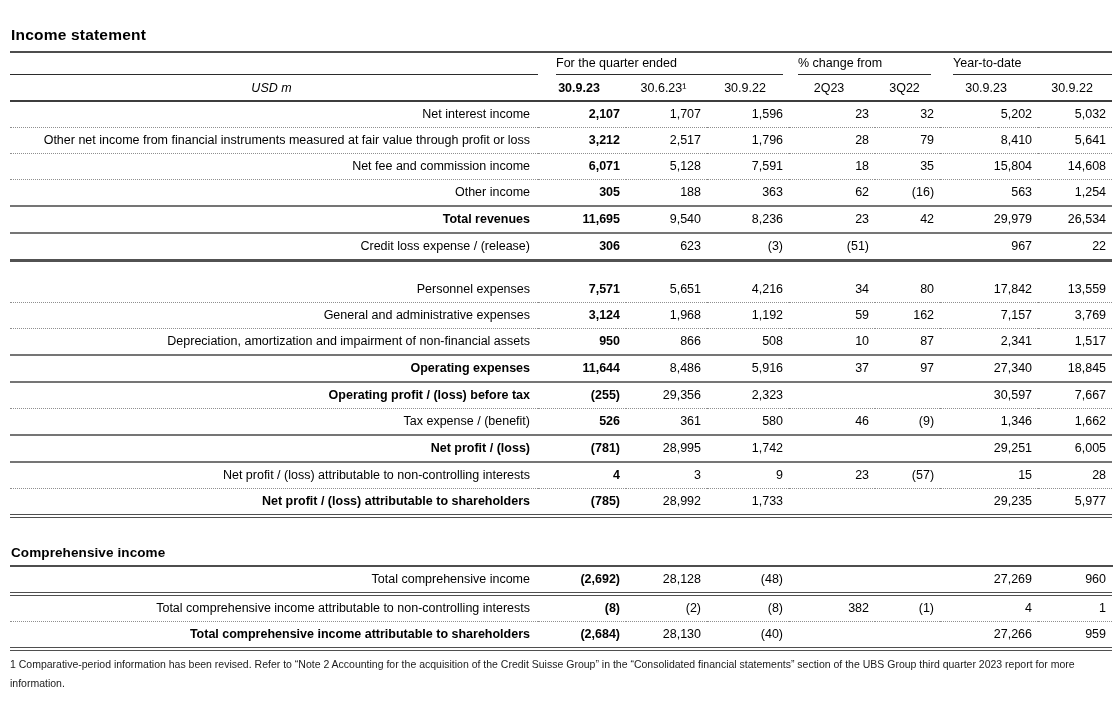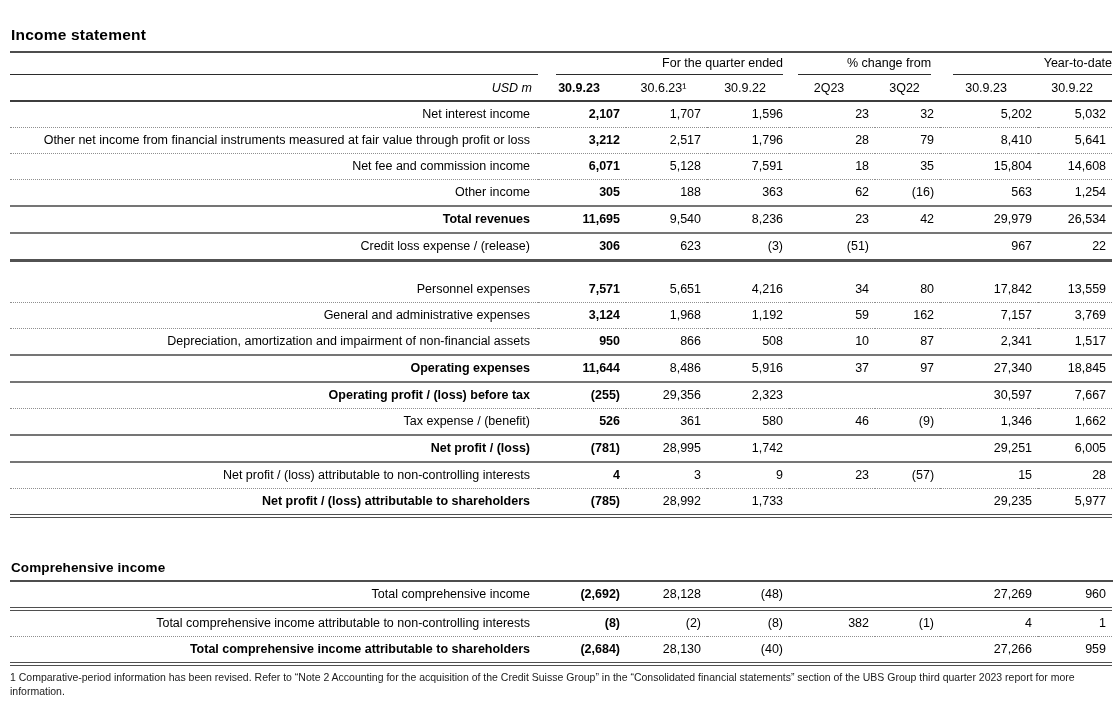--- a/index.html
+++ b/index.html
@@ -19,55 +19,55 @@
   td,th{margin:0;font-size:12.5px;line-height:16px;vertical-align:bottom;}
 
   
   col.w-lbl{width:528px;}
   col.w-c1{width:88px;}  col.w-c2{width:81px;}  col.w-c3{width:82px;}
   col.w-c4{width:86px;}  col.w-c5{width:65px;}  col.w-c6{width:98px;}
   col.w-c7{width:74px;}
 
   
   tr.grp-row th{font-weight:normal;padding:0;height:22px;vertical-align:bottom;}
-  .gline{border-bottom:1px solid #2b2b2b;padding:0 0 3px 0;text-align:right;}
+  .gline{border-bottom:1px solid #2b2b2b;padding:0 0 3px 0;text-align:left;}
   .gline.quarter{margin:0 6px 0 18px;}
   .gline.pct{margin:0 9px;}
   .gline.ytd{margin:0 0 0 13px;}
   .gline.lblline{margin:0;height:1px;padding:0;}
 
   
   tr.hdr-row th{
     font-weight:normal;text-align:center;padding:5px 6px 4px 0;
     border-bottom:2px solid #3d3d3d;
   }
-  tr.hdr-row th.uhdr{font-style:italic;text-align:right;padding-left:1px;margin-left:38px;}
+  tr.hdr-row th.uhdr{font-style:italic;text-align:center;padding-left:1px;margin-left:38px;}
   tr.hdr-row th.c1{font-weight:bold;}
 
   
   td.lbl{text-align:right;padding:4px 8px 5px 1px;}
   td.val{text-align:right;padding:4px 6px 5px 0;}
   td.c1{font-weight:bold;}
   tr.bold td.lbl{font-weight:bold;}
 
   tr.sep-dot  td{border-bottom:1px dotted #8f8f8f;}
   tr.sep-solid td{border-bottom:2px solid #757575;}
   tr.sep-strong td{border-bottom:3px solid #525252;}
   tr.sep-double td{border-bottom:4px double #4f4f4f;margin-left:8px;}
   tr.spacer td{height:15px;padding:0;border:none;}
 
   .section-title{
-    margin-top:42px;
+    margin-top:27px;
     font-size:13.5px;font-weight:bold;letter-spacing:.1px;
     padding:0 0 5px 1px;border-bottom:2px solid #4d4d4d;width:1102px;
   }
 
   .footnote{
     margin-top:4px;width:1098px;
-    font-size:10.5px;line-height:14px;color:#1a1a1a;
+    font-size:10.5px;line-height:19px;color:#1a1a1a;
   }
 </style>
 </head>
 <body>
 
 <div class="wrap">
 
   <div class="page-title">Income statement</div>
 
   <table>

